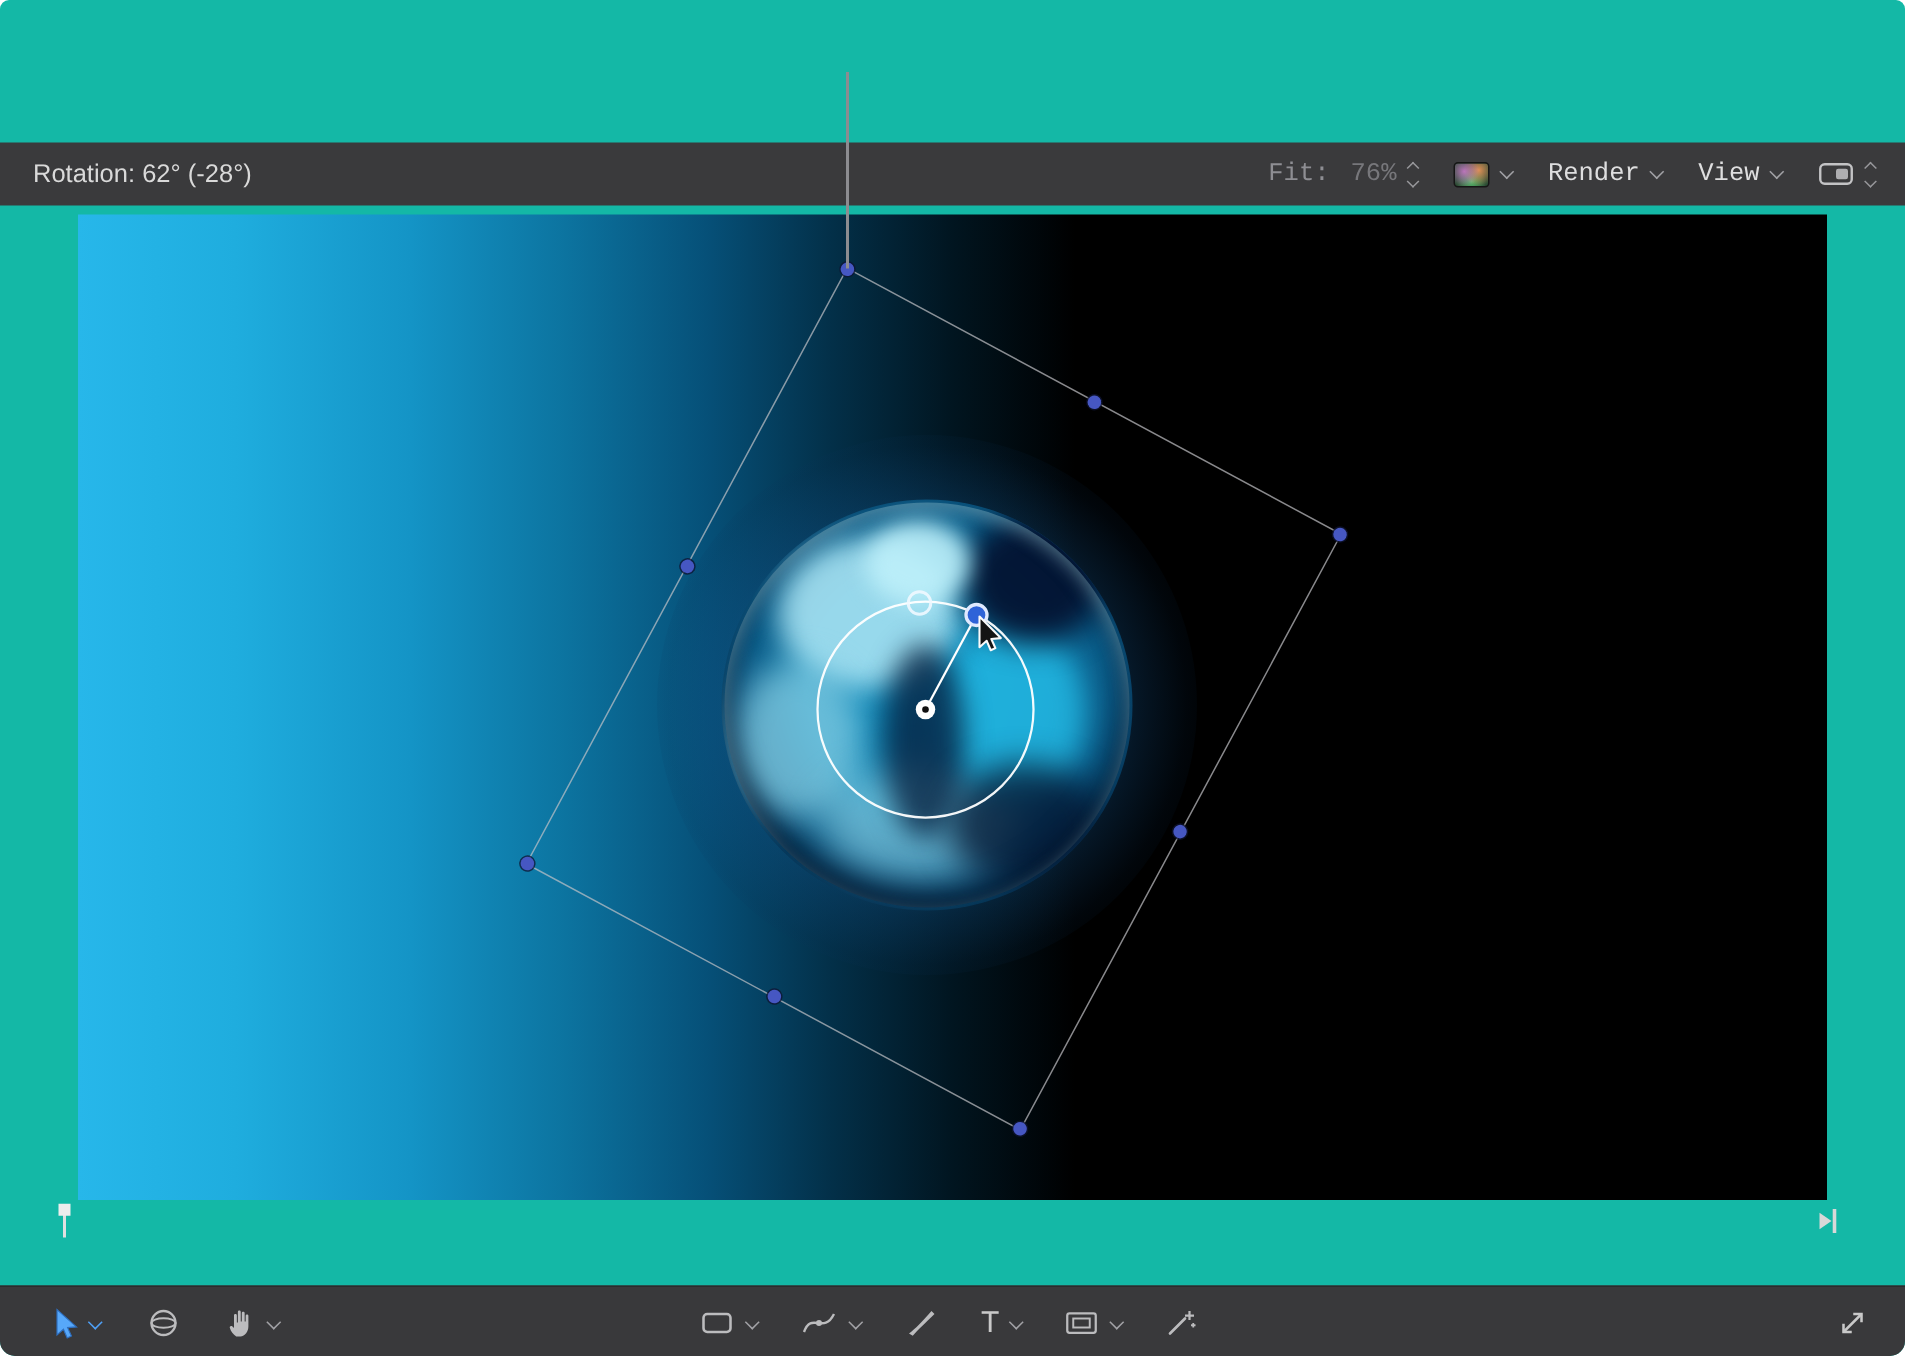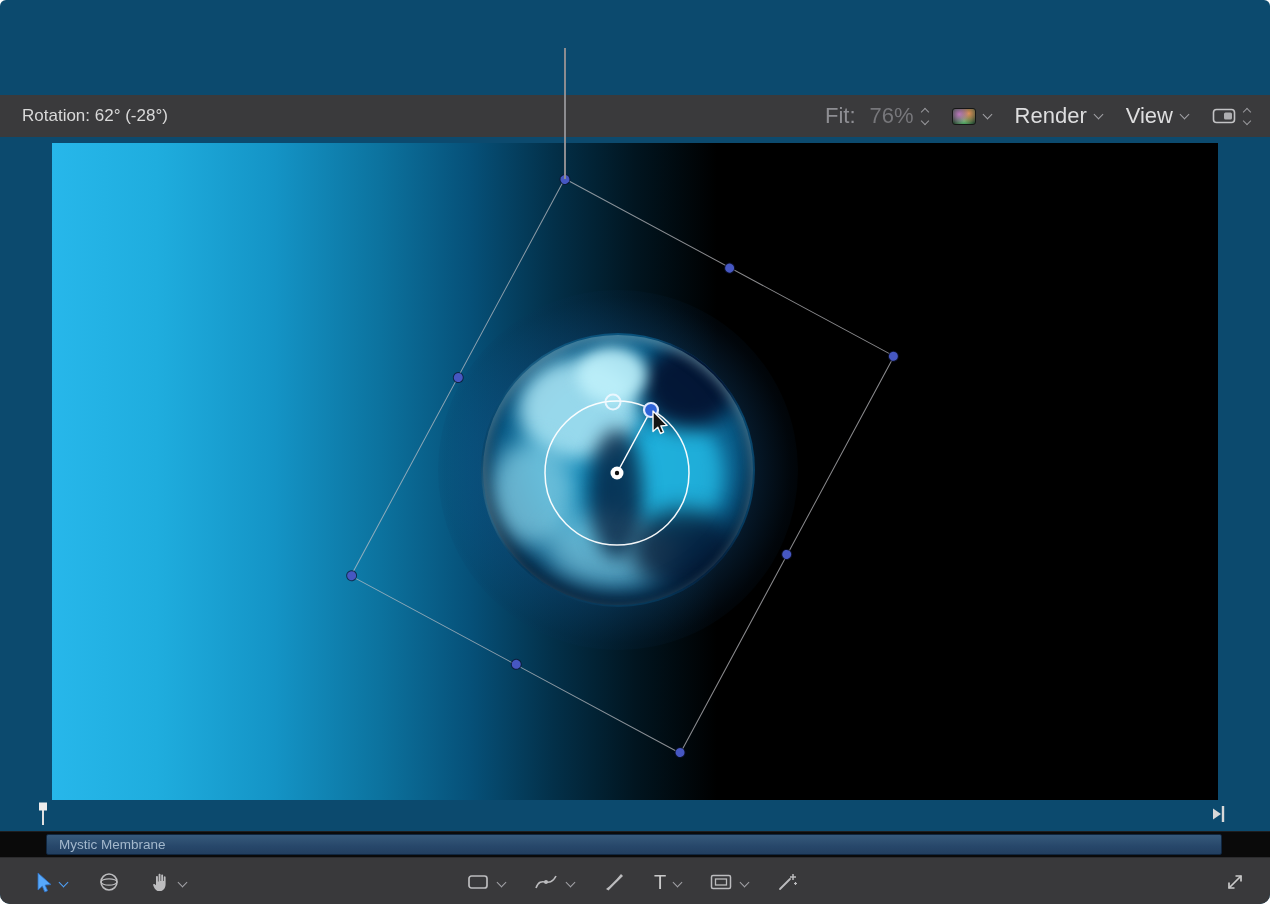--- a/index.html
+++ b/index.html
@@ -1,24 +1,24 @@
 <!DOCTYPE html>
 <html><head>
 <meta charset="utf-8">
 <style>
   html,body{margin:0;padding:0;background:#fff;}
-  .window{position:relative;width:1270px;height:904px;background:#0c4a6e;border-radius:6px 6px 10px 10px;
+  .window{position:relative;width:1270px;height:904px;background:#14b8a6;border-radius:6px 6px 10px 10px;
     overflow:hidden;font-family:"Liberation Sans","DejaVu Sans",sans-serif;}
 
   
   .statusbar{position:absolute;left:0;top:95px;width:100%;height:42px;background:#3a3a3c;z-index:2;}
   .rotation-readout{position:absolute;left:22px;top:50%;transform:translateY(-50%);
     color:#d9d9d9;font-size:17px;white-space:nowrap;}
   .sb-right{position:absolute;right:20px;top:0;height:100%;display:flex;align-items:center;gap:24px;
-    color:#dededf;font-size:22px;}
+    color:#dededf;font-size:17px;font-family:Liberation Mono, monospace;}
   .group{display:flex;align-items:center;}
   .fit-label{color:#8e8e93;}
   .fit-value{color:#77777b;margin-left:14px;}
   .chev{display:inline-block;width:6px;height:6px;border-right:1.8px solid #a2a2a6;
     border-bottom:1.8px solid #a2a2a6;transform:rotate(45deg);margin-left:8px;position:relative;top:-2px;}
   .chev.blue{border-color:#4fa0f6;}
   .stepper{display:inline-flex;flex-direction:column;gap:3px;margin-left:8px;}
   .sc{width:5px;height:5px;border-right:1.7px solid #98989c;border-bottom:1.7px solid #98989c;display:block;}
   .sc.up{transform:rotate(-135deg);}
   .sc.down{transform:rotate(45deg);}
@@ -165,25 +165,20 @@
       <path d="M3 1.5 h8 v8 h-8 z" fill="#ededed" rx="2"></path>
     </svg>
   </div>
   <div class="out-pin">
     <svg width="16" height="20">
       <path d="M13 2 V18" stroke="#d8d8d8" stroke-width="2.4"></path>
       <path d="M11 10 L3 4.5 V15.5 Z" fill="#d8d8d8"></path>
     </svg>
   </div>
 
-  <div class="timeline-row">
-    <div class="layer-bar">
-      <span class="layer-label">Mystic Membrane</span>
-    </div>
-  </div>
 
   <div class="bottombar">
 
     <div class="tools-left">
       <span class="tool-group">
         <span class="tool">
           <svg width="20" height="22">
             <path d="M6 2 L6 19 L10.3 15.2 L12.8 21 L15.6 19.7 L13.1 14.1 L19 13.6 Z" fill="#57a8fa" stroke="#2e6fc0" stroke-width="0.8"></path>
           </svg>
         </span>

